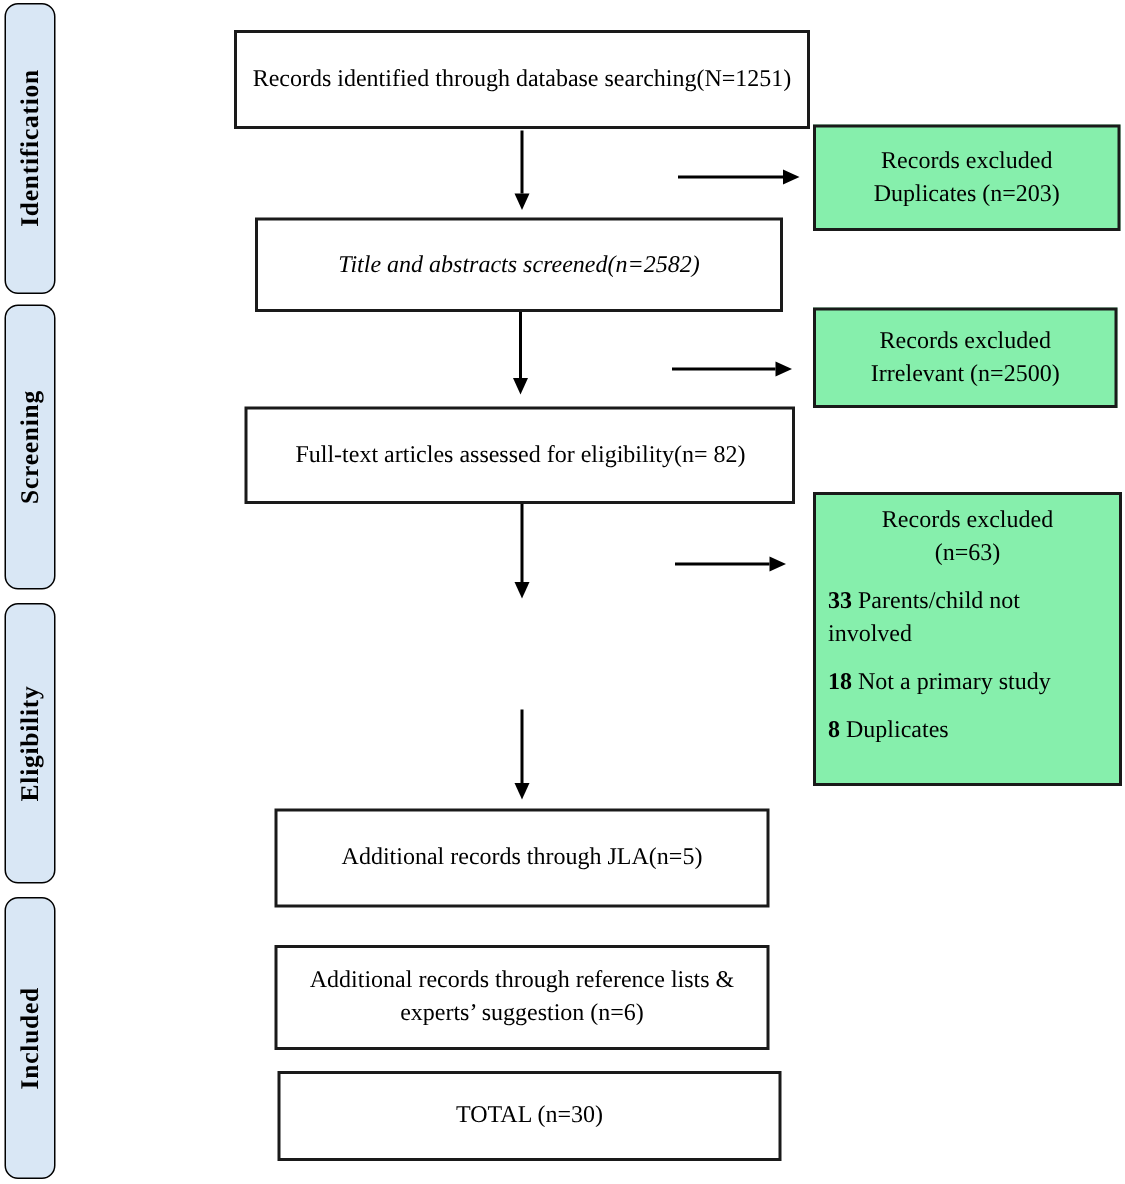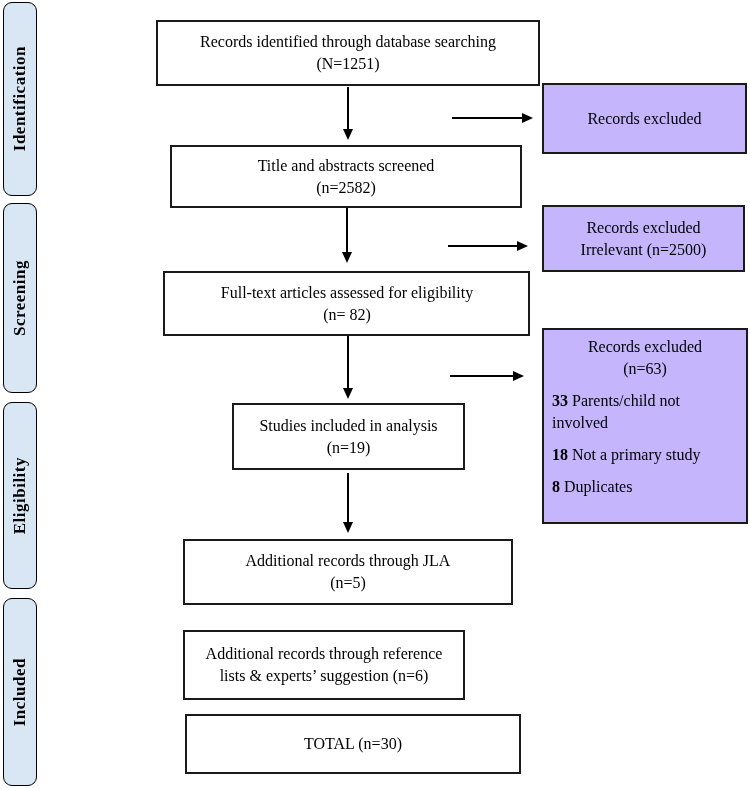--- a/index.html
+++ b/index.html
@@ -38,39 +38,39 @@
   .stage-screening      { top: 203px; height: 190px; }
   .stage-eligibility    { top: 402px; height: 187px; }
   .stage-included       { top: 598px; height: 188px; }
 
   
   .fbox {
     position: absolute;
     background: #ffffff;
     border: 2px solid #1a1a1a;
     display: flex;
-    flex-direction: column;
+    flex-direction: row;
     align-items: center;
     justify-content: center;
     text-align: center;
     font-size: 16px;
     line-height: 1.35;
     padding: 4px 10px;
   }
   .box-records-identified { left: 156px; top: 20px;  width: 384px; height: 66px; }
-  .box-title-screened     { left: 170px; top: 145px; width: 352px; height: 63px; }
+  .box-title-screened     { left: 170px; top: 145px; width: 352px; height: 63px; font-style: italic; }
   .box-fulltext           { left: 163px; top: 271px; width: 367px; height: 65px; padding-left: 11px; }
   .box-studies-included   { left: 232px; top: 403px; width: 233px; height: 67px; }
   .box-jla                { left: 183px; top: 539px; width: 330px; height: 66px; }
-  .box-reference          { left: 183px; top: 630px; width: 282px; height: 70px; }
+  .box-reference          { left: 183px; top: 630px; width: 330px; height: 70px; }
   .box-total              { left: 185px; top: 714px; width: 336px; height: 60px; }
 
   .ebox {
     position: absolute;
-    background: #c4b5fd;
+    background: #86efac;
     border: 2px solid #1a1a1a;
     font-size: 16px;
     line-height: 1.35;
     padding: 6px 8px;
   }
   .ebox .center-line { text-align: center; }
   .box-excluded-dup   { left: 542px; top: 83px;  width: 205px; height: 71px;
                         display:flex; flex-direction:column; justify-content:center; }
   .box-excluded-irrel { left: 542px; top: 205px; width: 203px; height: 67px;
                         display:flex; flex-direction:column; justify-content:center; }
@@ -143,40 +143,37 @@
   <div class="fbox box-title-screened">
     <div>Title and abstracts screened</div>
     <div>(n=2582)</div>
   </div>
 
   <div class="fbox box-fulltext">
     <div>Full-text articles assessed for eligibility</div>
     <div>(n= 82)</div>
   </div>
 
-  <div class="fbox box-studies-included">
-    <div>Studies included in analysis</div>
-    <div>(n=19)</div>
-  </div>
 
   <div class="fbox box-jla">
     <div>Additional records through JLA</div>
     <div>(n=5)</div>
   </div>
 
   <div class="fbox box-reference">
     <div>Additional records through reference lists &amp; experts’ suggestion (n=6)</div>
   </div>
 
   <div class="fbox box-total">
     <div>TOTAL (n=30)</div>
   </div>
 
   <div class="ebox box-excluded-dup">
     <div class="center-line">Records excluded</div>
+    <div class="center-line">Duplicates (n=203)</div>
   </div>
 
   <div class="ebox box-excluded-irrel">
     <div class="center-line">Records excluded</div>
     <div class="center-line">Irrelevant (n=2500)</div>
   </div>
 
   <div class="ebox box-excluded-63">
     <div class="center-line">Records excluded</div>
     <div class="center-line">(n=63)</div>

